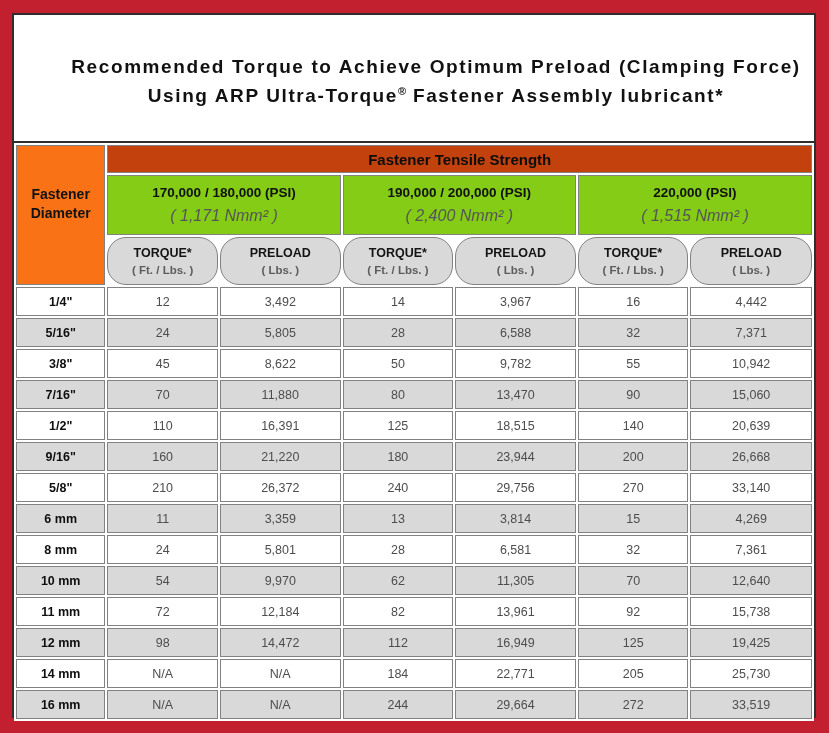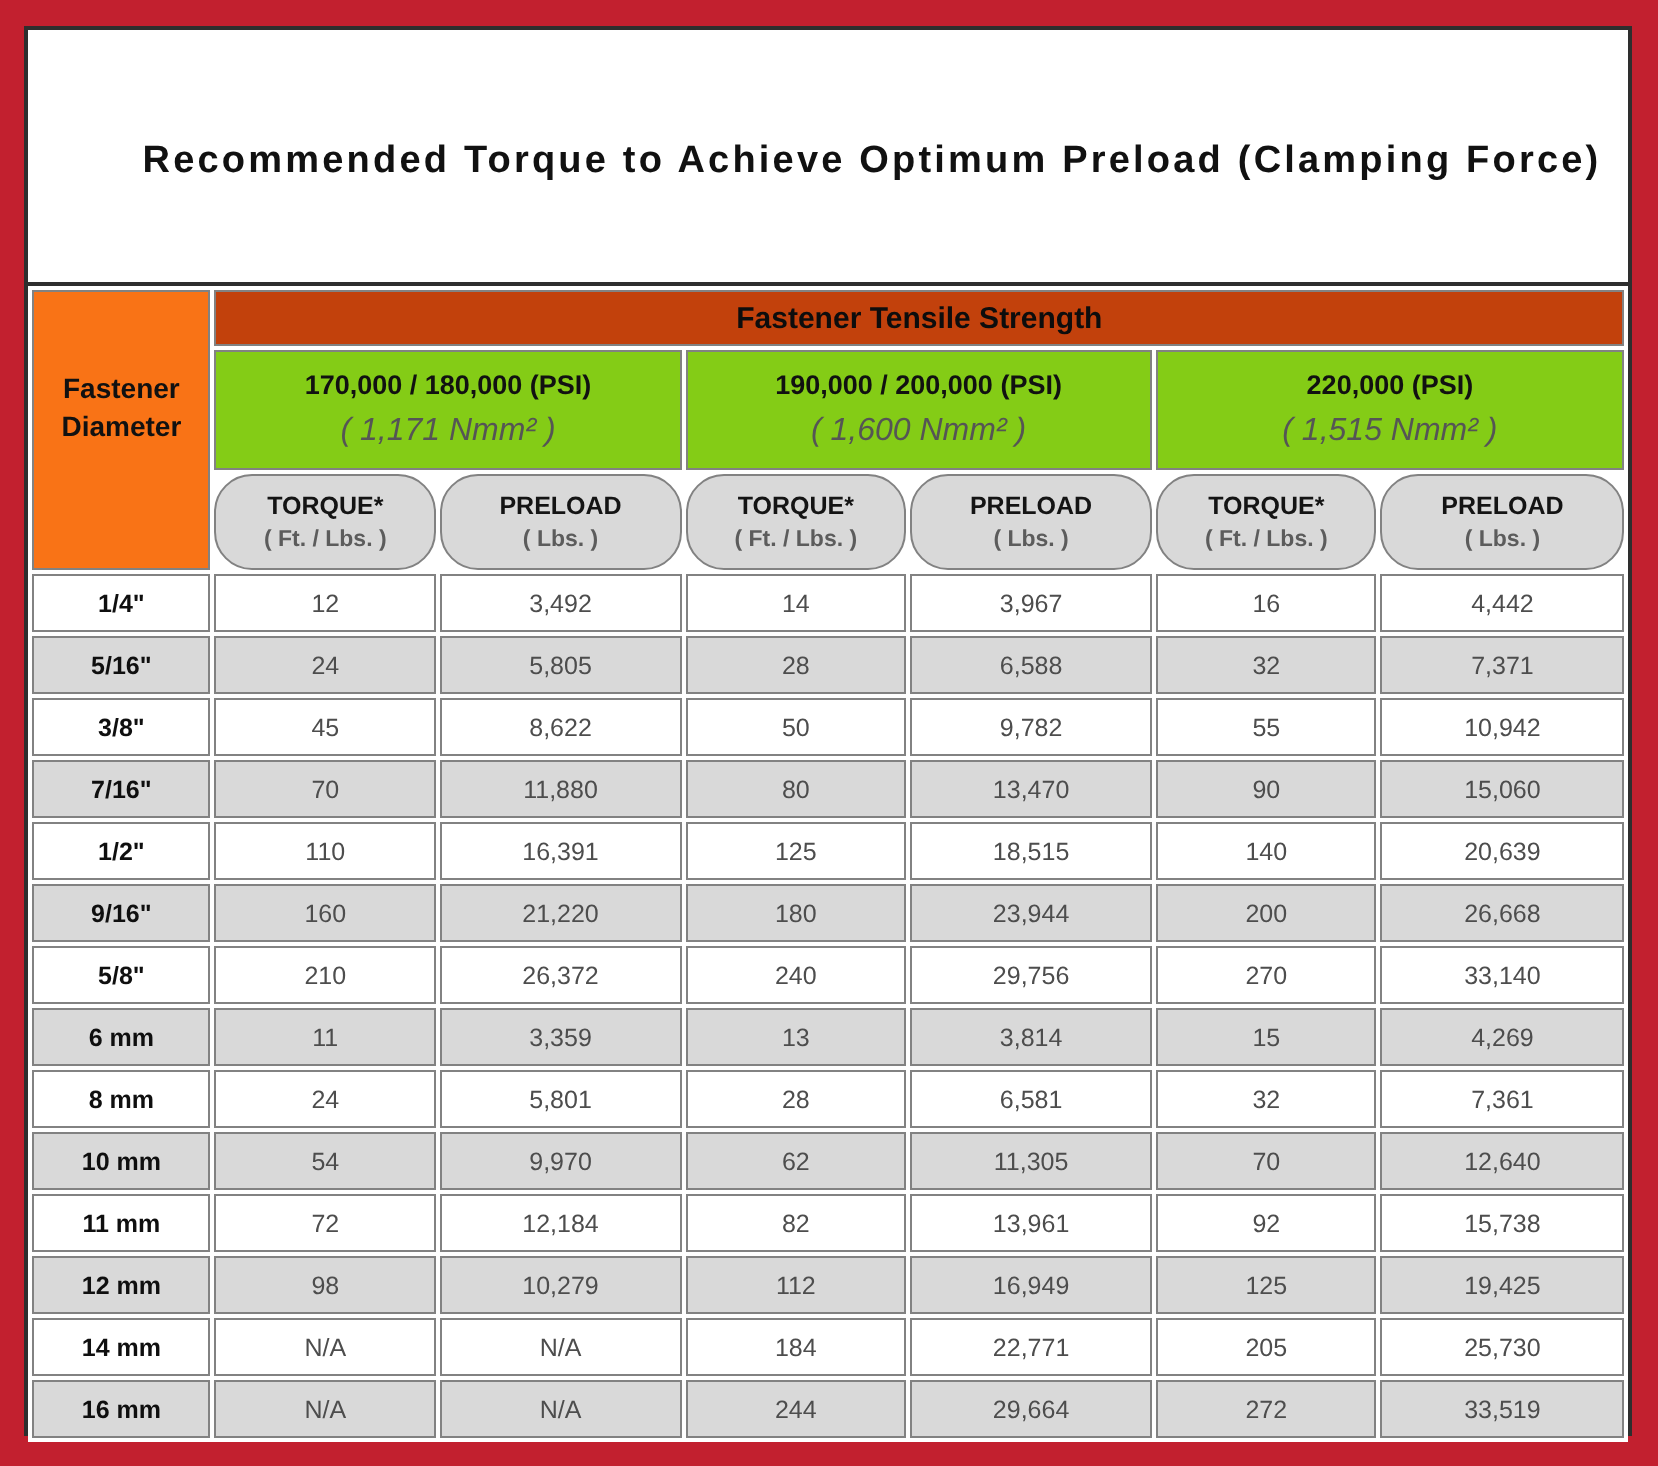--- a/index.html
+++ b/index.html
@@ -139,20 +139,21 @@
   }
 </style>
 </head>
 <body>
 
 <div class="frame">
   <div class="panel">
 
     <div class="title-area">
       <div class="title-line1">Recommended Torque to Achieve Optimum Preload (Clamping Force)</div>
+      <div class="title-line2"><span>Using ARP Ultra-Torque</span><sup>®</sup><span> Fastener Assembly lubricant*</span></div>
     </div>
 
     <table class="spec-table">
       <colgroup>
         <col style="width:11.4%">
         <col style="width:14.1%">
           <col style="width:15.4%">
         <col style="width:14.1%">
           <col style="width:15.4%">
         <col style="width:14.1%">
@@ -166,21 +167,21 @@
           </td>
           <th class="tensile" colspan="6">Fastener Tensile Strength</th>
         </tr>
         <tr class="psi-row">
           <th colspan="2">
             <div class="psi-main">170,000 / 180,000 (PSI)</div>
             <div class="psi-sub">( 1,171 Nmm² )</div>
           </th>
           <th colspan="2">
             <div class="psi-main">190,000 / 200,000 (PSI)</div>
-            <div class="psi-sub">( 1,600 Nmm² )</div>
+            <div class="psi-sub">( 2,400 Nmm² )</div>
           </th>
           <th colspan="2">
             <div class="psi-main">220,000 (PSI)</div>
             <div class="psi-sub">( 1,515 Nmm² )</div>
           </th>
         </tr>
         <tr class="cols-row">
           <th>
             <div class="colh-main">TORQUE*</div>
             <div class="colh-sub">( Ft. / Lbs. )</div>
@@ -303,21 +304,21 @@
             <td>72</td>
             <td>12,184</td>
             <td>82</td>
             <td>13,961</td>
             <td>92</td>
             <td>15,738</td>
           </tr>
           <tr>
             <td class="diam">12 mm</td>
             <td>98</td>
-            <td>10,279</td>
+            <td>14,472</td>
             <td>112</td>
             <td>16,949</td>
             <td>125</td>
             <td>19,425</td>
           </tr>
           <tr>
             <td class="diam">14 mm</td>
             <td>N/A</td>
             <td>N/A</td>
             <td>184</td>

